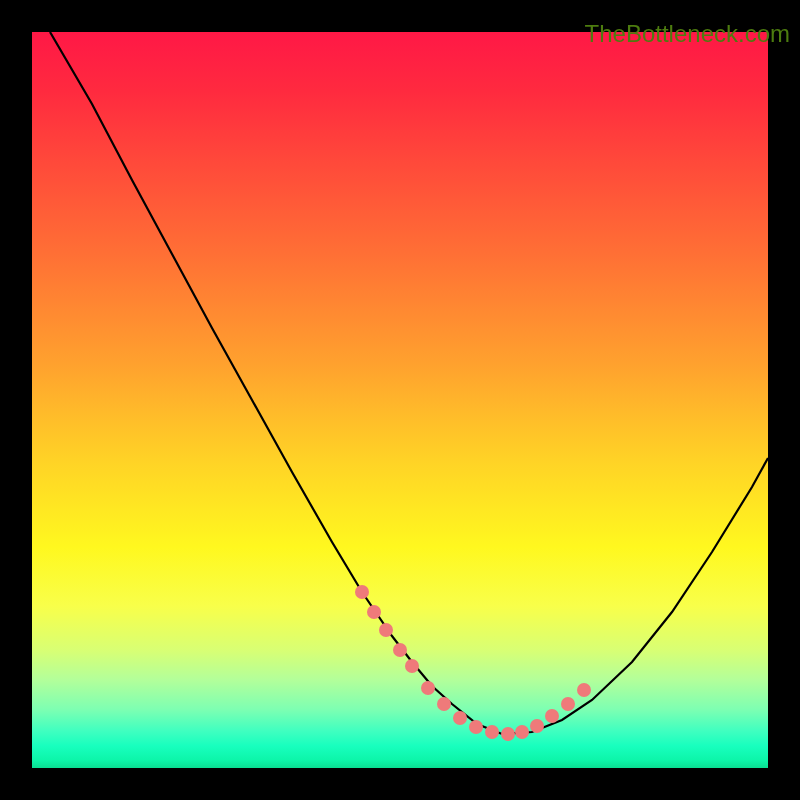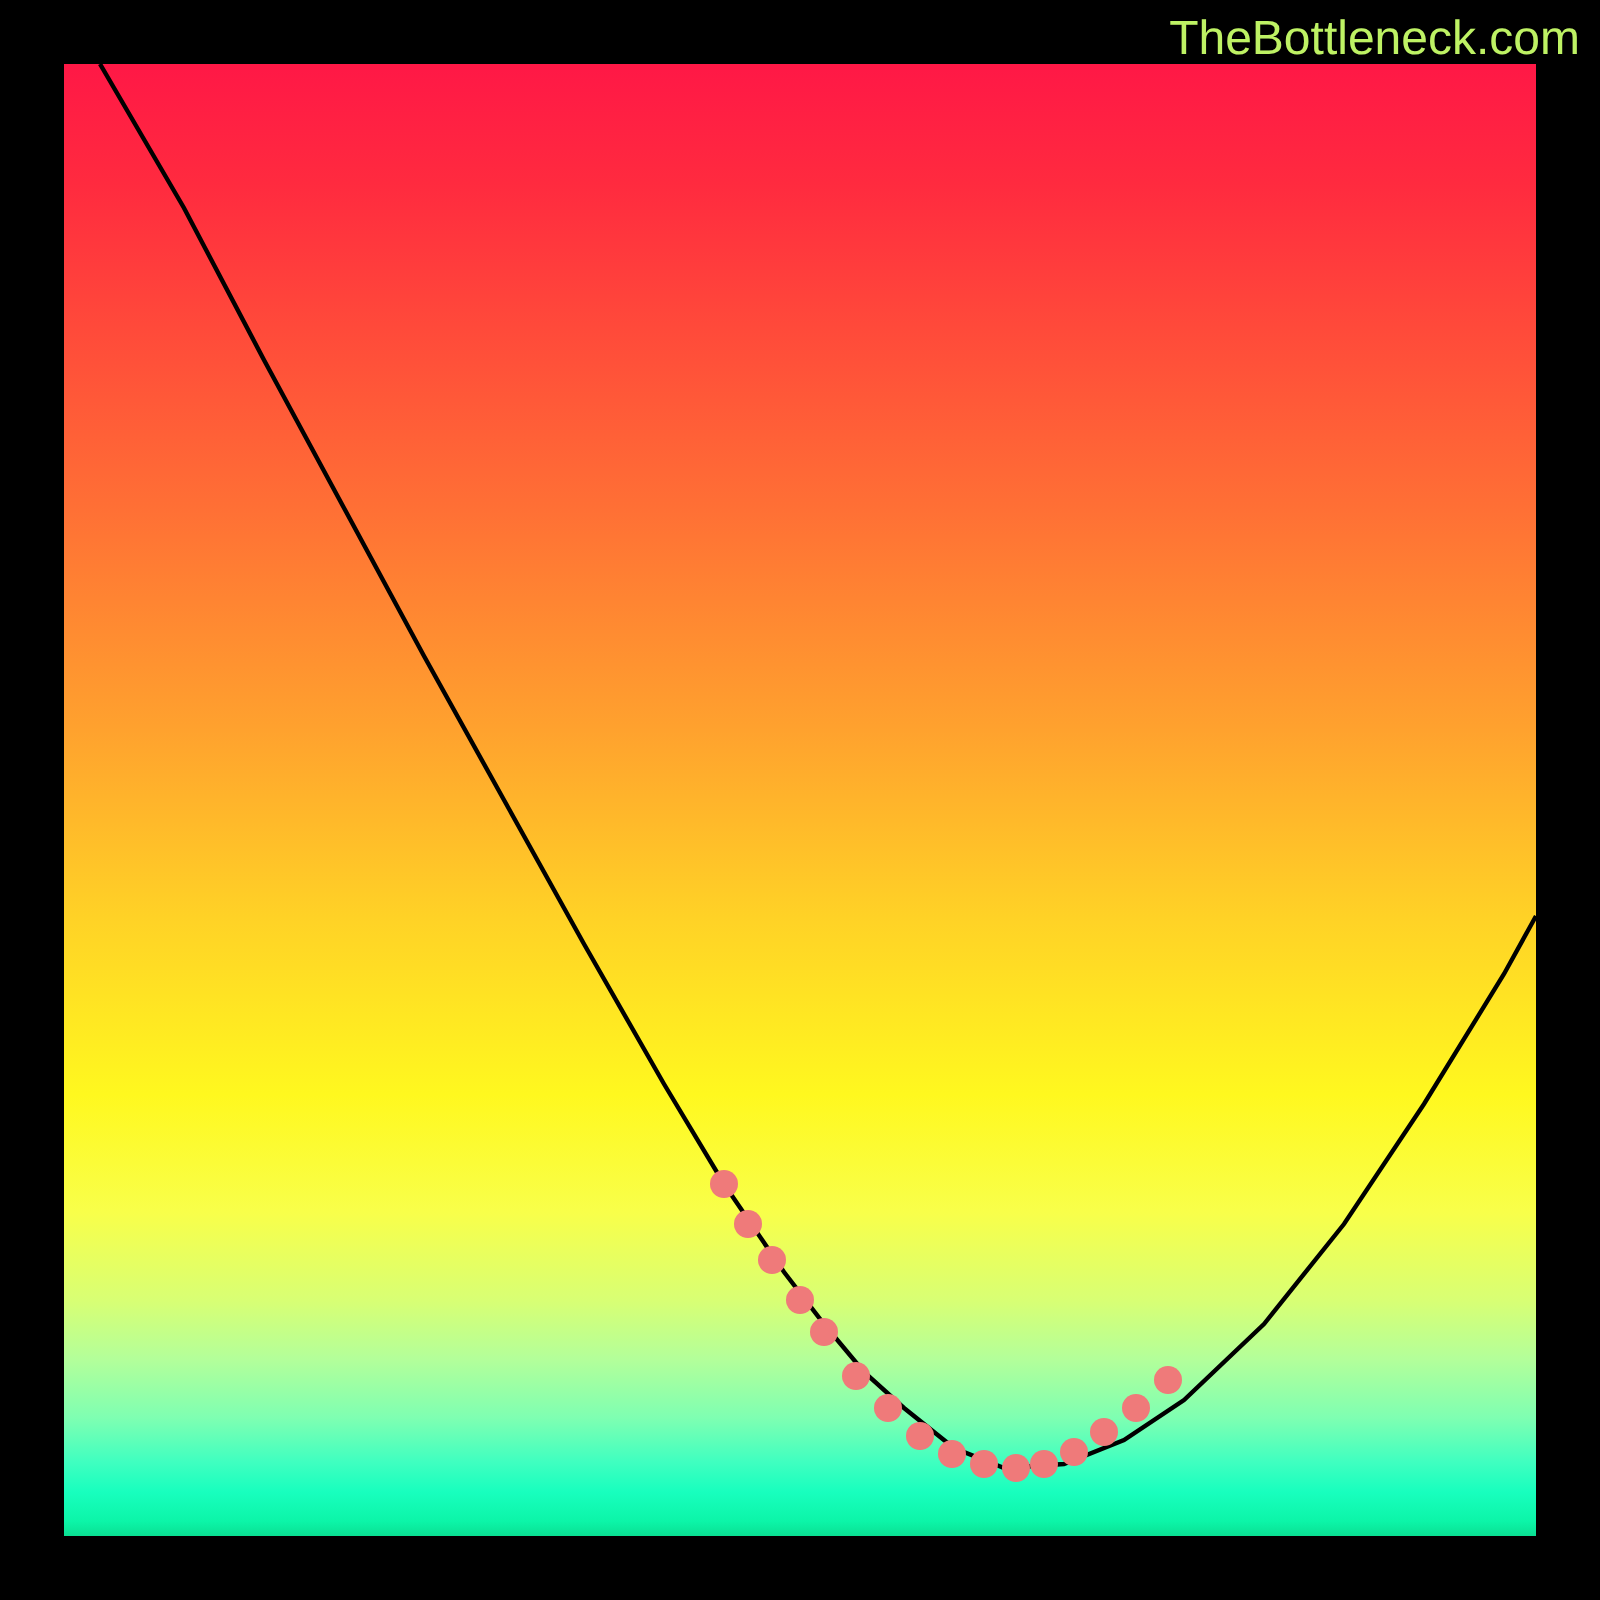--- a/index.html
+++ b/index.html
@@ -6,23 +6,23 @@
   body {
     width: 800px;
     height: 800px;
     background: #000;
     position: relative;
     overflow: hidden;
     font-family: Arial, sans-serif;
   }
   .watermark {
     position: absolute;
-    top: 6px;
+    top: 20px;
     right: 10px;
-    color: #bef264;
+    color: #4d7c0f;
     font-size: 24px;
     font-weight: 500;
     z-index: 10;
   }
   .plot {
     position: absolute;
     left: 32px;
     top: 32px;
     width: 736px;
     height: 736px;

